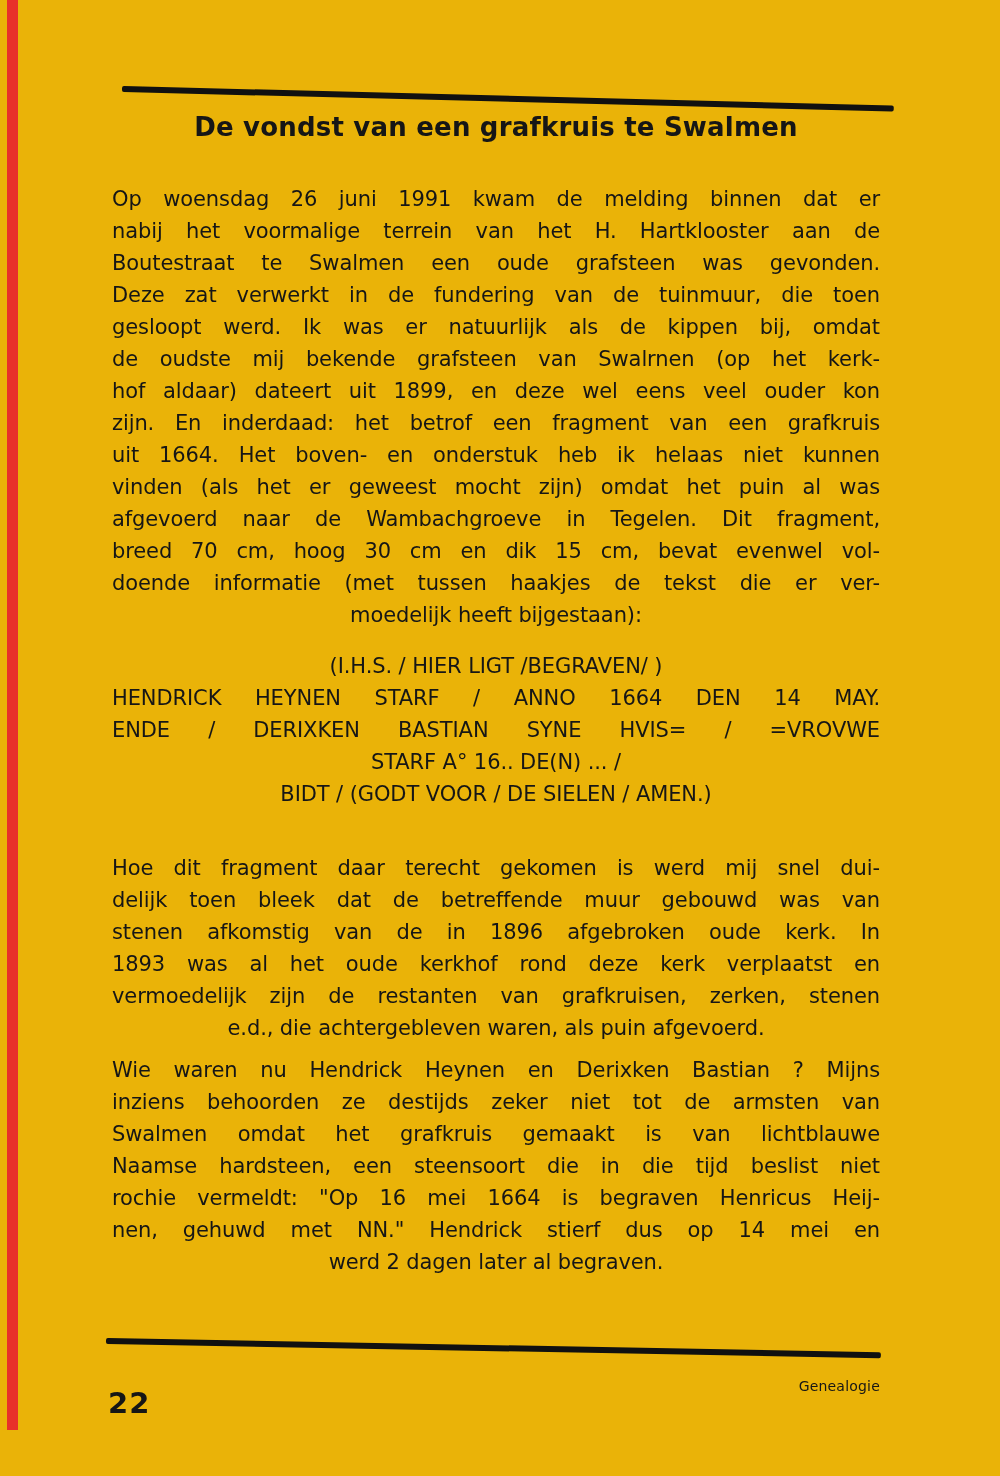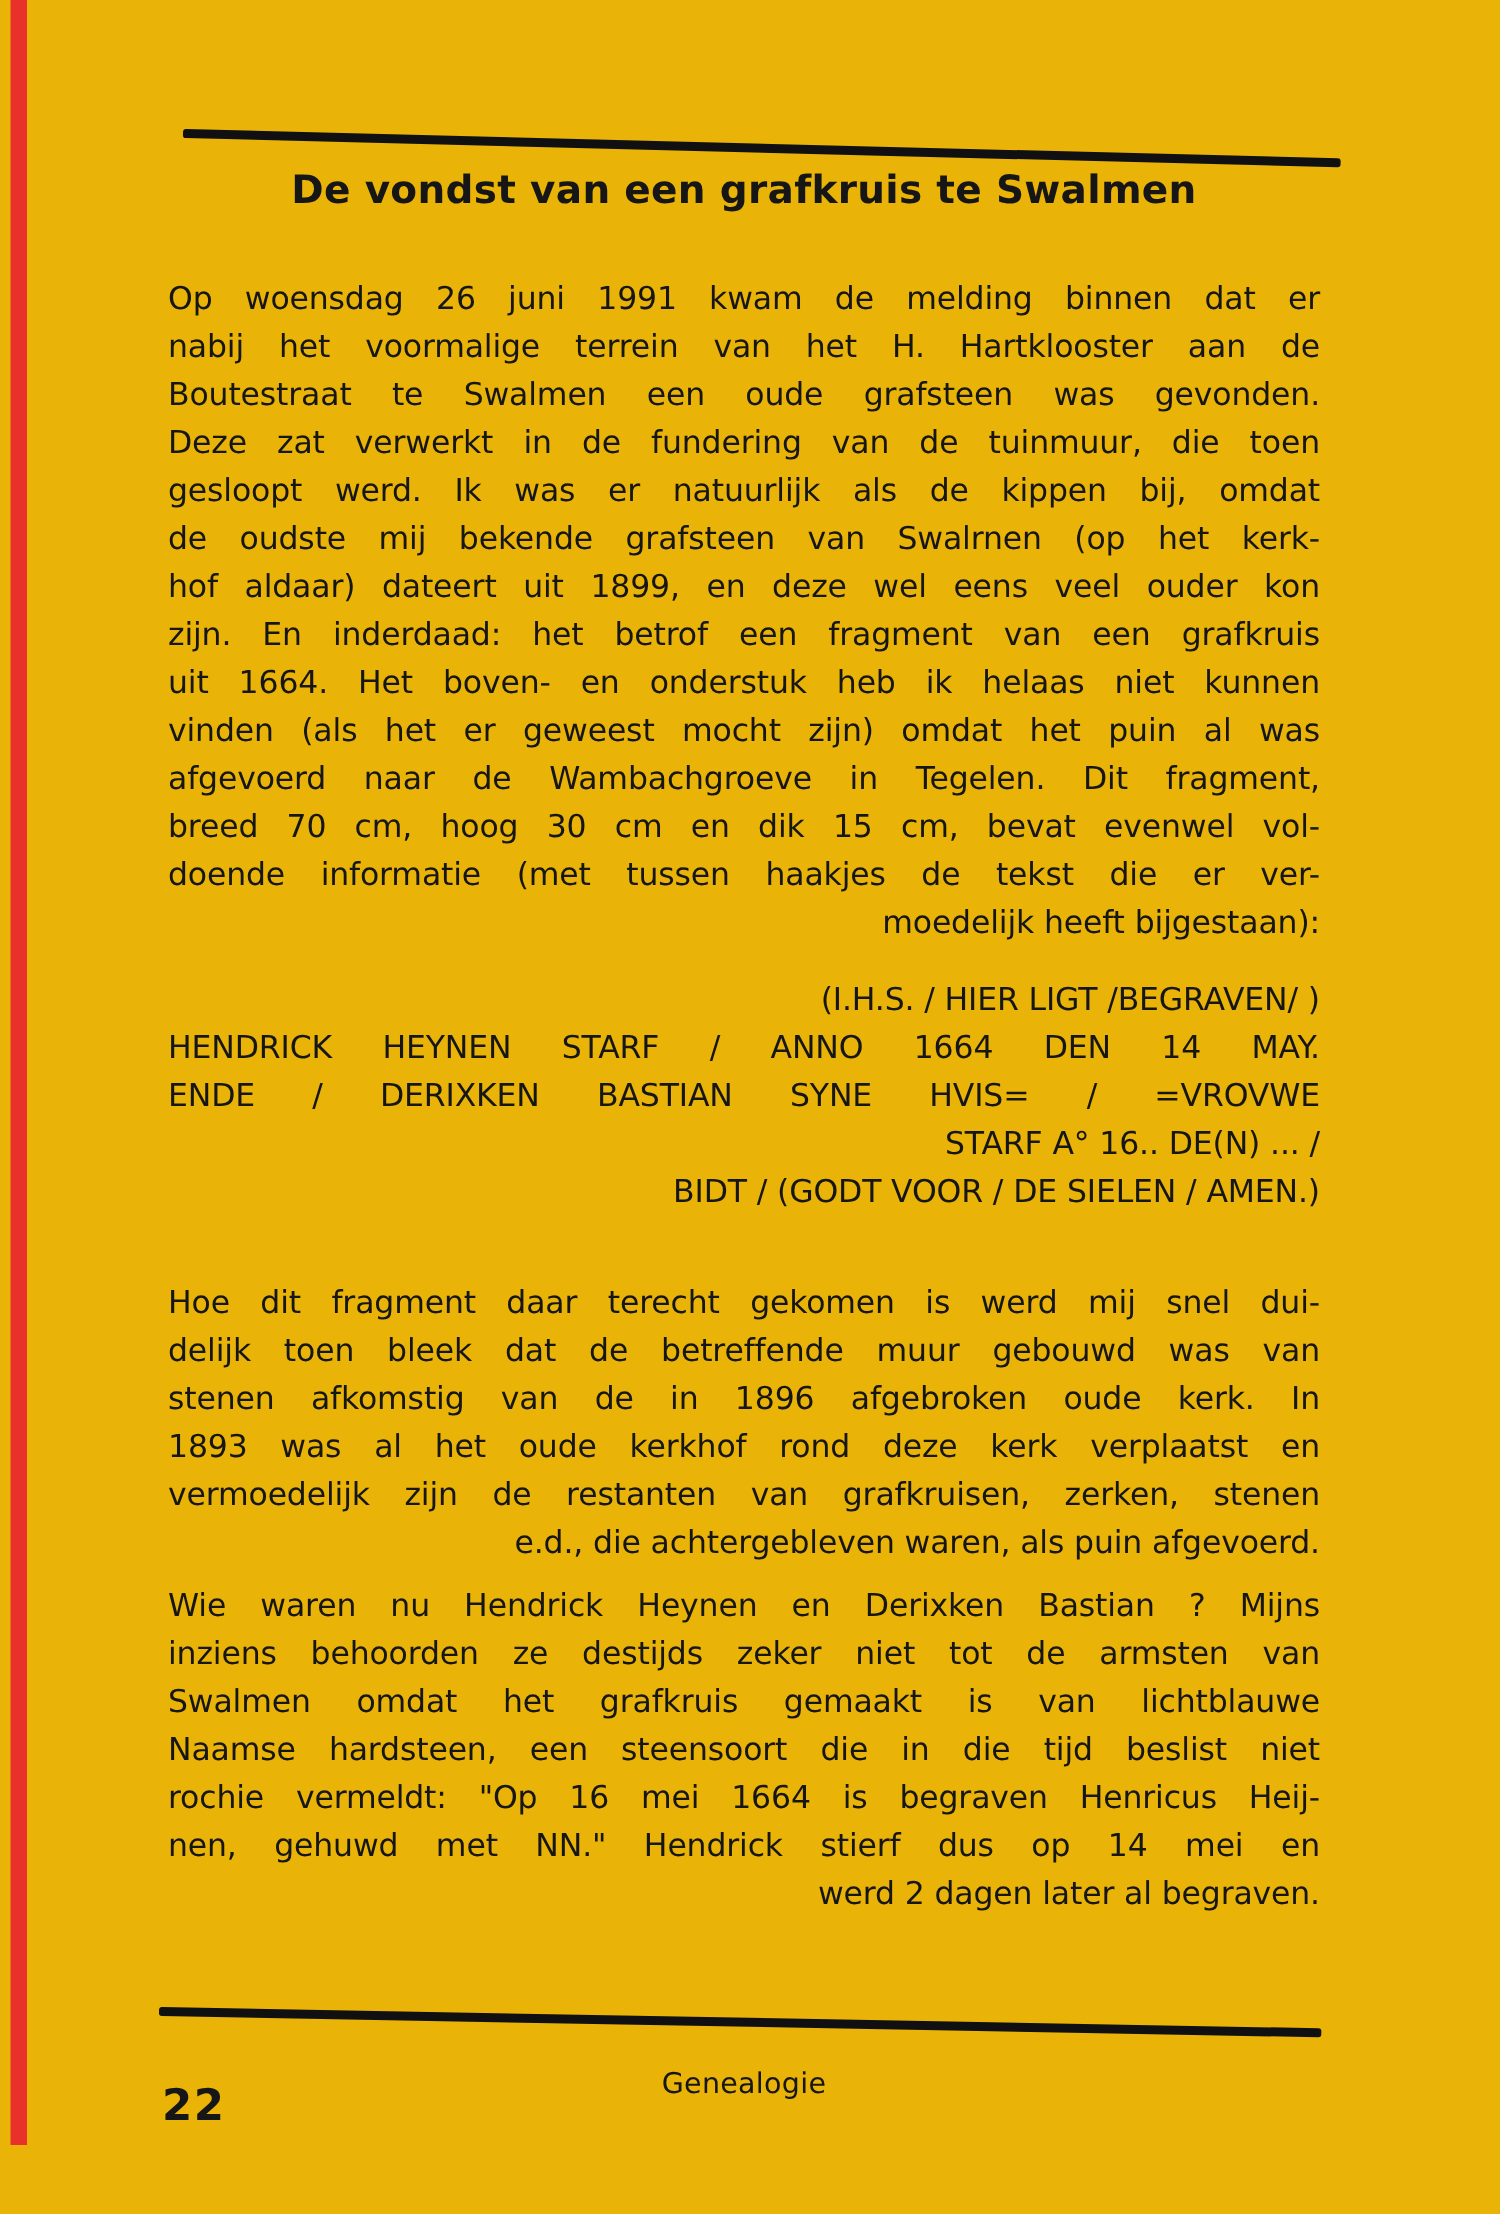--- a/index.html
+++ b/index.html
@@ -27,29 +27,29 @@
     letter-spacing:0.2px;white-space:nowrap;
   }
   .textblock{
     position:absolute;left:112px;width:768px;
     font-size:21px;line-height:32px;letter-spacing:-0.1px;
   }
   .para-1{top:183px;}
   .inscription{top:650px;}
   .para-2{top:852px;}
   .para-3{top:1054px;}
-  .line{text-align:right;white-space:normal;}
+  .line{text-align:center;white-space:normal;}
   .jl{text-align:justify;text-align-last:justify;}
   .footer-pagenum{
     position:absolute;left:108px;top:1366px;
     font-size:29px;font-weight:bold;letter-spacing:1px;margin-top:20px;
   }
   .footer-journal{
     position:absolute;left:112px;top:1378px;width:768px;
-    text-align:center;font-size:19px;letter-spacing:0.2px;
+    text-align:right;font-size:14px;letter-spacing:0.2px;
   }
 </style>
 </head>
 <body>
 
 <div class="page">
 
   <div class="scan-stripe"></div>
 
   <div class="rule rule-top"></div>

